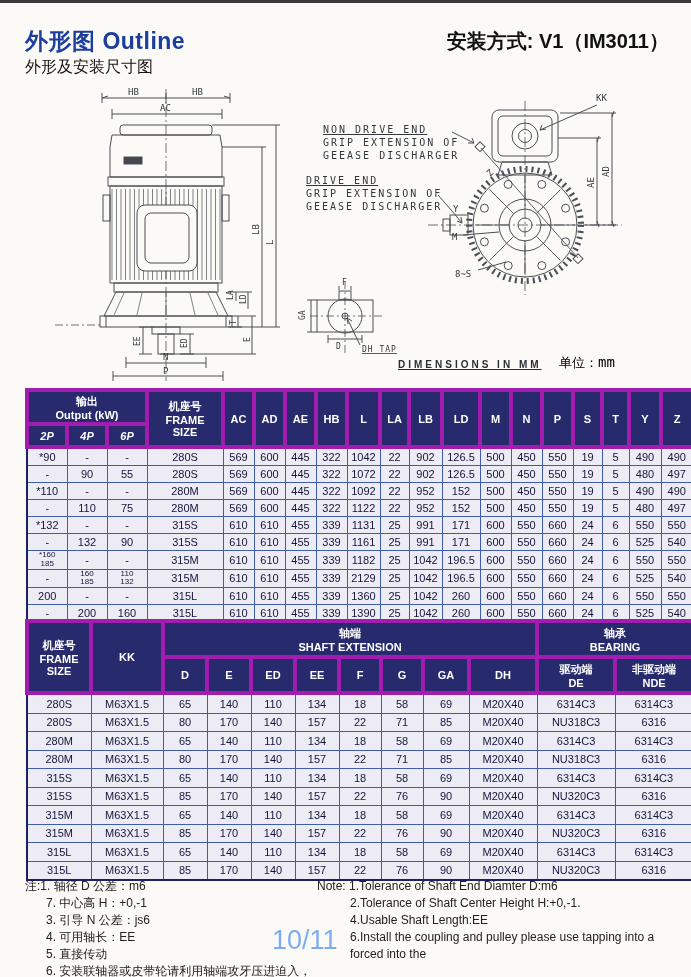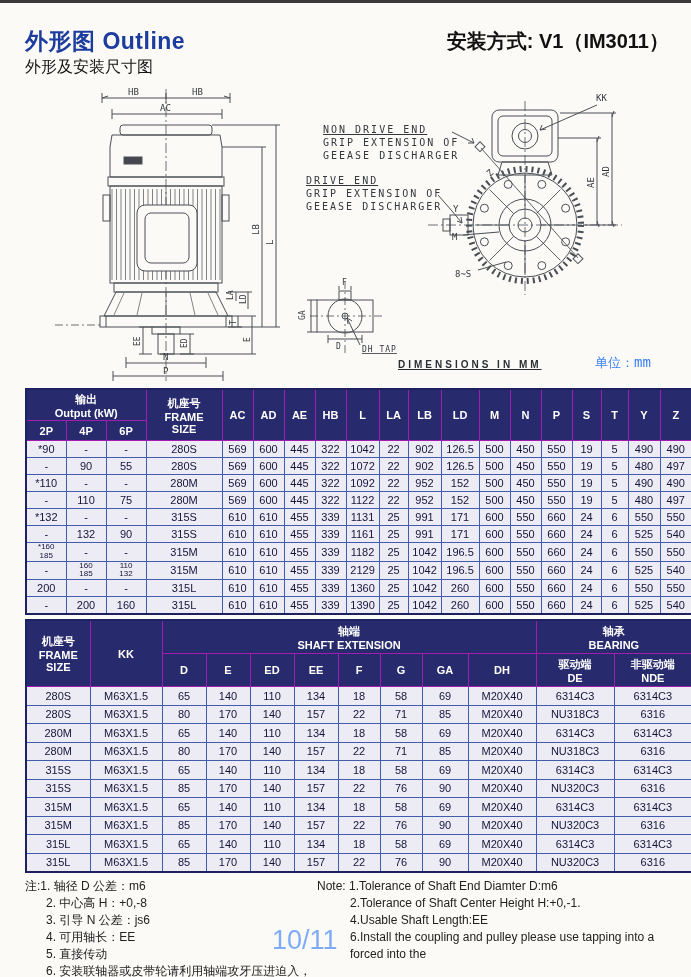--- a/index.html
+++ b/index.html
@@ -10,35 +10,35 @@
   }
   .scan-edge-top{position:absolute;top:0;left:0;width:691px;height:3px;background:#3a3a3a;}
   
   .page-title{position:absolute;left:25px;top:26px;font-size:23px;font-weight:bold;color:#1c3d9e;letter-spacing:.5px;}
   .page-subtitle{position:absolute;left:25px;top:57px;font-size:16px;color:#151515;}
   .mounting{position:absolute;right:22px;top:28px;font-size:20px;font-weight:bold;color:#111;}
   
   .drawing{position:absolute;left:0;top:85px;width:691px;height:300px;}
   svg text{font-family:"DejaVu Sans Mono",monospace;fill:#33383d;}
   .dim-note{position:absolute;left:398px;top:359px;font-size:10px;font-weight:bold;letter-spacing:3px;color:#2a2f35;text-decoration:underline;}
-  .unit{position:absolute;left:595px;top:354px;font-size:13px;color:#3b82f6;}
+  .unit{position:absolute;left:559px;top:354px;font-size:13px;color:#000000;}
   .unit .u-val{font-family:"DejaVu Sans Mono",monospace;font-size:14px;}
   
   table{border-collapse:collapse;table-layout:fixed;width:666px;background:#fbfaf7;}
   .dim-table{position:absolute;left:25px;border:2px solid #1d2160;}
   .t1{top:388px;}
   .t2{top:619px;}
-  th{background:#272a6d;color:#fff;font-weight:bold;font-size:11px;border:1px solid #a21caf;padding:1px 0;}
+  th{background:#272a6d;color:#fff;font-weight:bold;font-size:11px;border:4px solid #a21caf;padding:1px 0;}
   td{background:#edecf5;border:1px solid #3f5cad;color:#14143a;font-size:11px;text-align:center;padding:0;}
   .t1 tbody td{height:16px;line-height:1.1;}
   .t2 tbody td{height:17.5px;line-height:1.1;}
   .pre{white-space:pre-line;}
   td.pre{font-size:8px;line-height:1.05;}
   .t1 thead tr:first-child th{height:28px;}
-  .t1 thead tr:last-child th{height:17px;}
+  .t1 thead tr:last-child th{height:17px;font-style:italic;}
   .t2 thead th{height:30px;}
   
   .notes{position:absolute;top:878px;left:25px;width:655px;display:flex;}
   .notes-cn{width:292px;font-size:12px;line-height:1.42;color:#222;}
   .notes-en{width:360px;font-size:12px;line-height:1.42;color:#222;}
   .notes-cn .note-line:not(:first-child){padding-left:21px;}
   .notes-en .note-line:not(:first-child){padding-left:33px;}
   .watermark{position:absolute;left:272px;top:925px;font-size:27px;color:#3b82f6;opacity:.65;z-index:5;font-family:"Liberation Sans",sans-serif;}
 </style>
 </head>
@@ -642,21 +642,21 @@
         <td>M20X40</td>
         <td>NU320C3</td>
         <td>6316</td>
       </tr>
     </tbody>
 </table>
 
 <div class="notes">
   <div class="notes-cn">
       <div class="note-line">注:1. 轴径 D 公差：m6</div>
-      <div class="note-line">2. 中心高 H：+0,-8</div>
+      <div class="note-line">7. 中心高 H：+0,-1</div>
       <div class="note-line">3. 引导 N 公差：js6</div>
       <div class="note-line">4. 可用轴长：EE</div>
       <div class="note-line">5. 直接传动</div>
       <div class="note-line">6. 安装联轴器或皮带轮请利用轴端攻牙压进迫入，</div>
     </div>
   <div class="notes-en">
       <div class="note-line">Note: 1.Tolerance of Shaft End Diamter D:m6</div>
       <div class="note-line">2.Tolerance of Shaft Center Height H:+0,-1.</div>
       <div class="note-line">4.Usable Shaft Length:EE</div>
       <div class="note-line">6.Install the coupling and pulley please use tapping into a forced into the</div>

